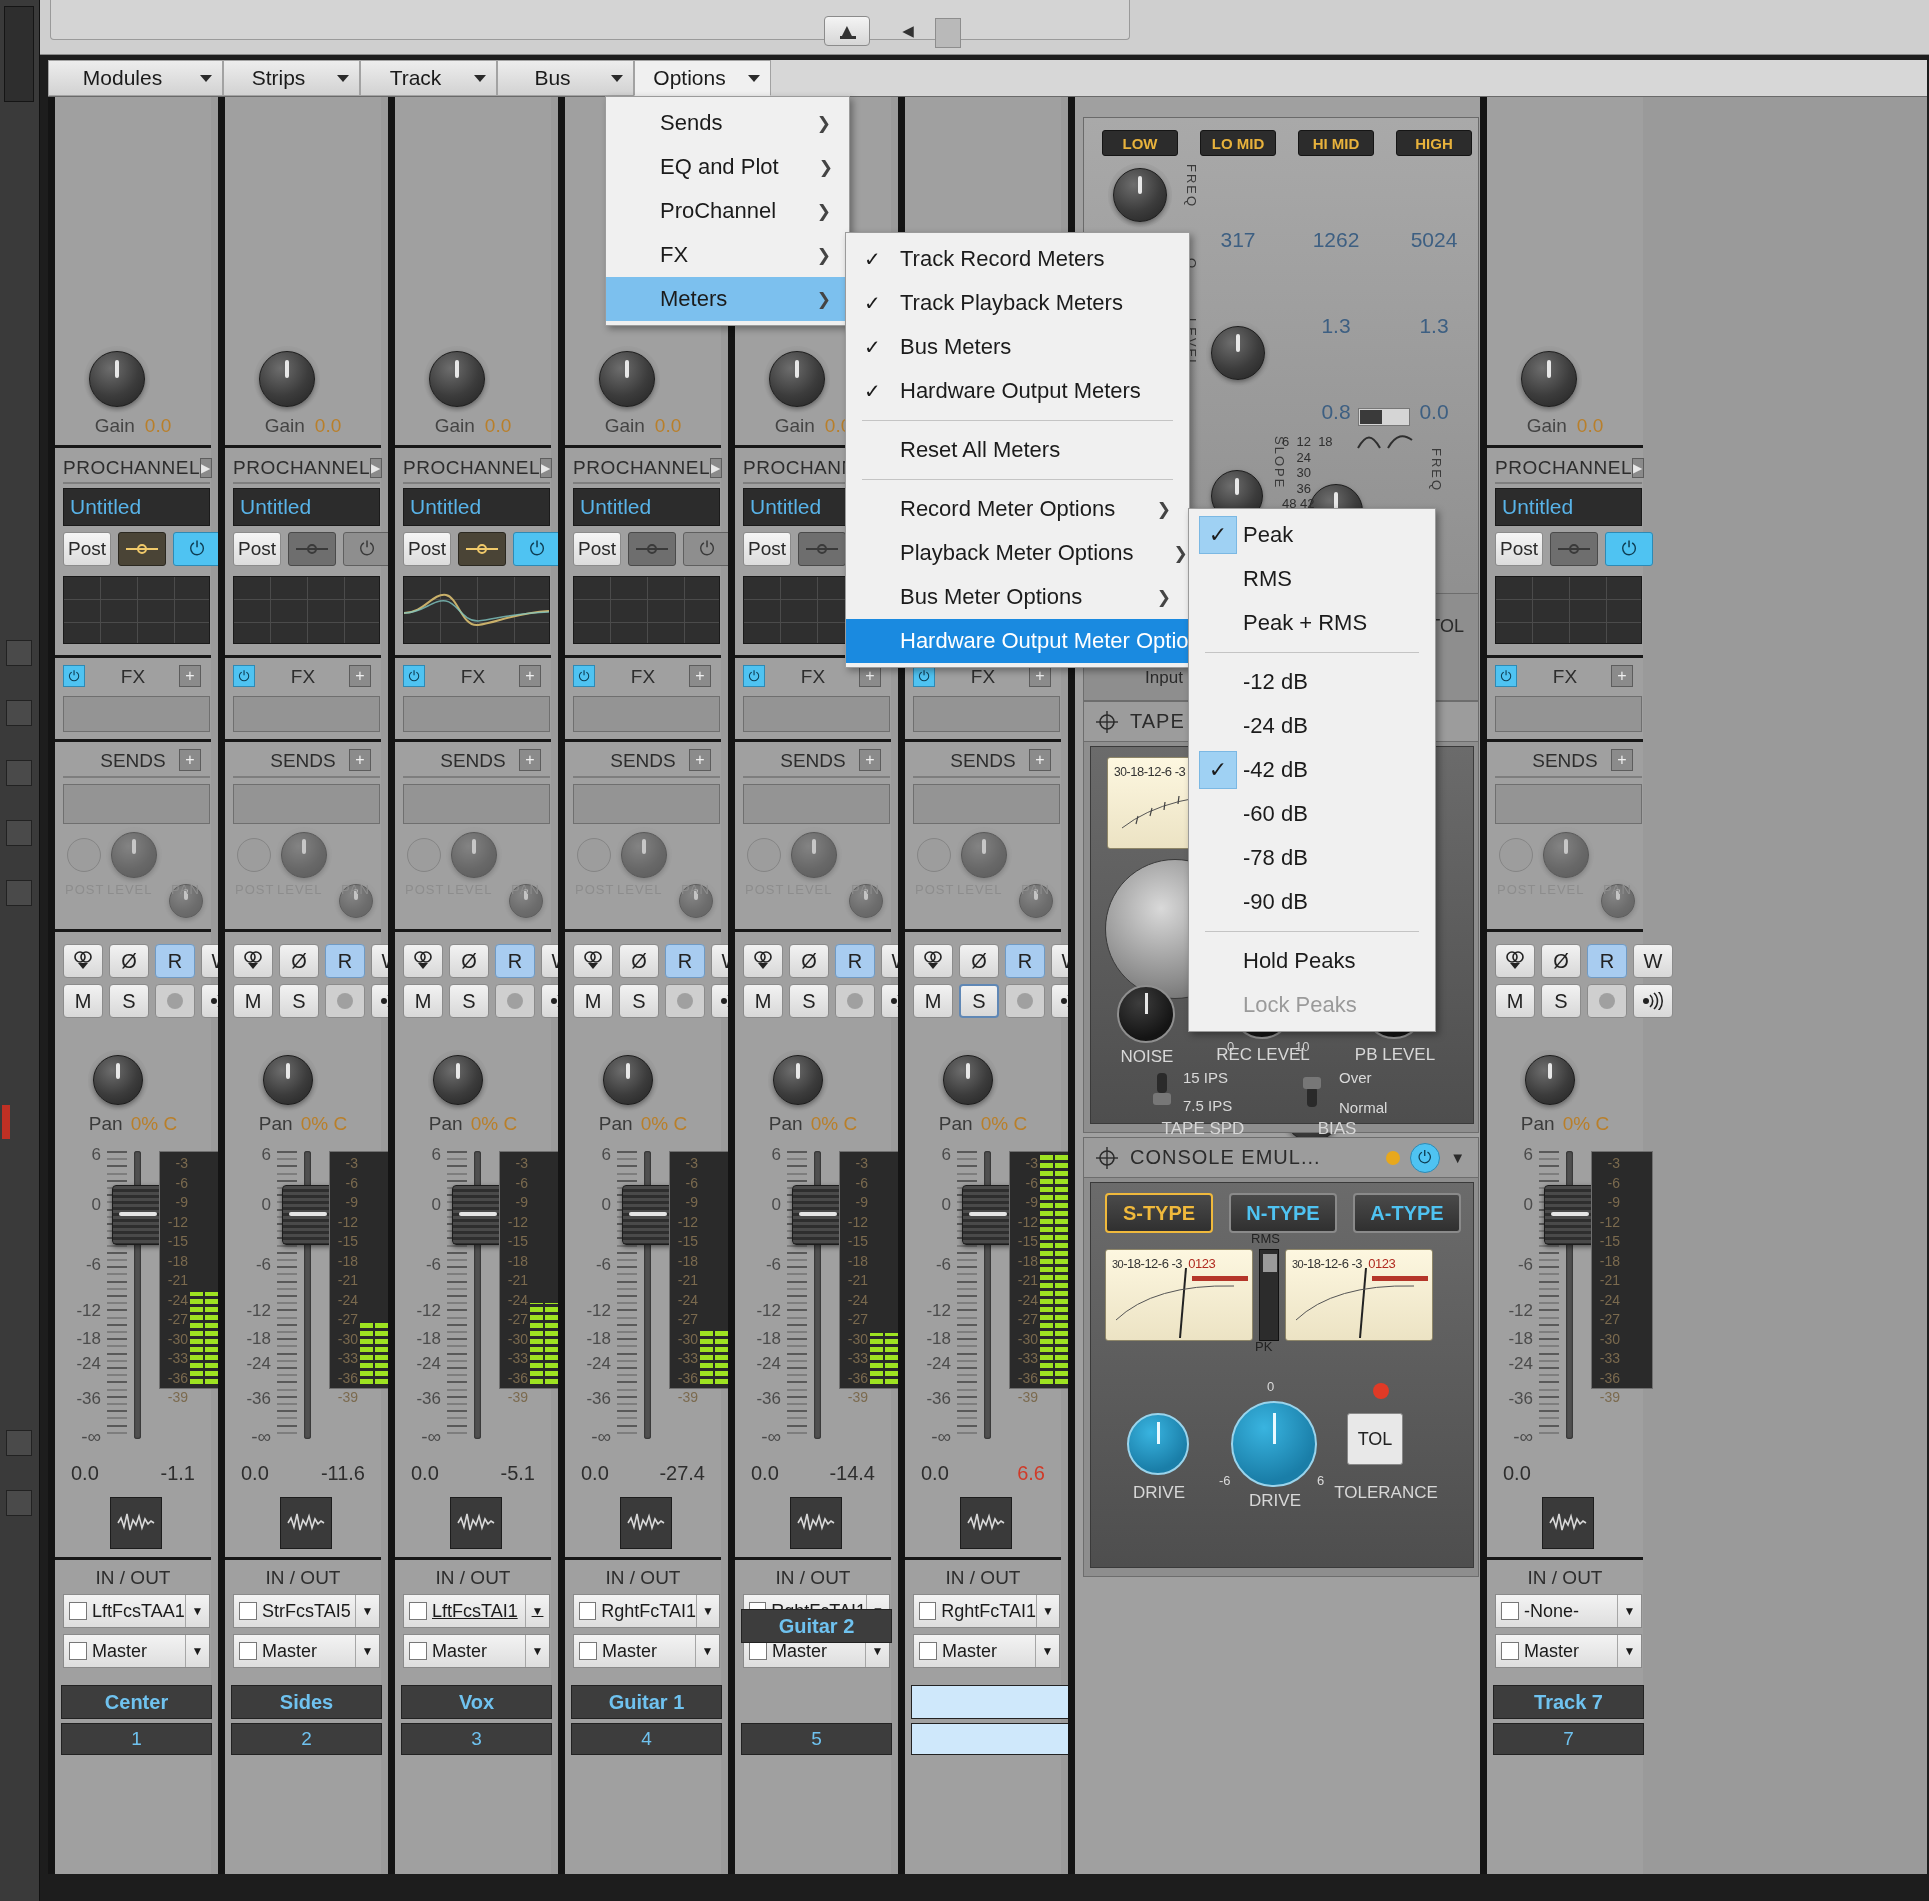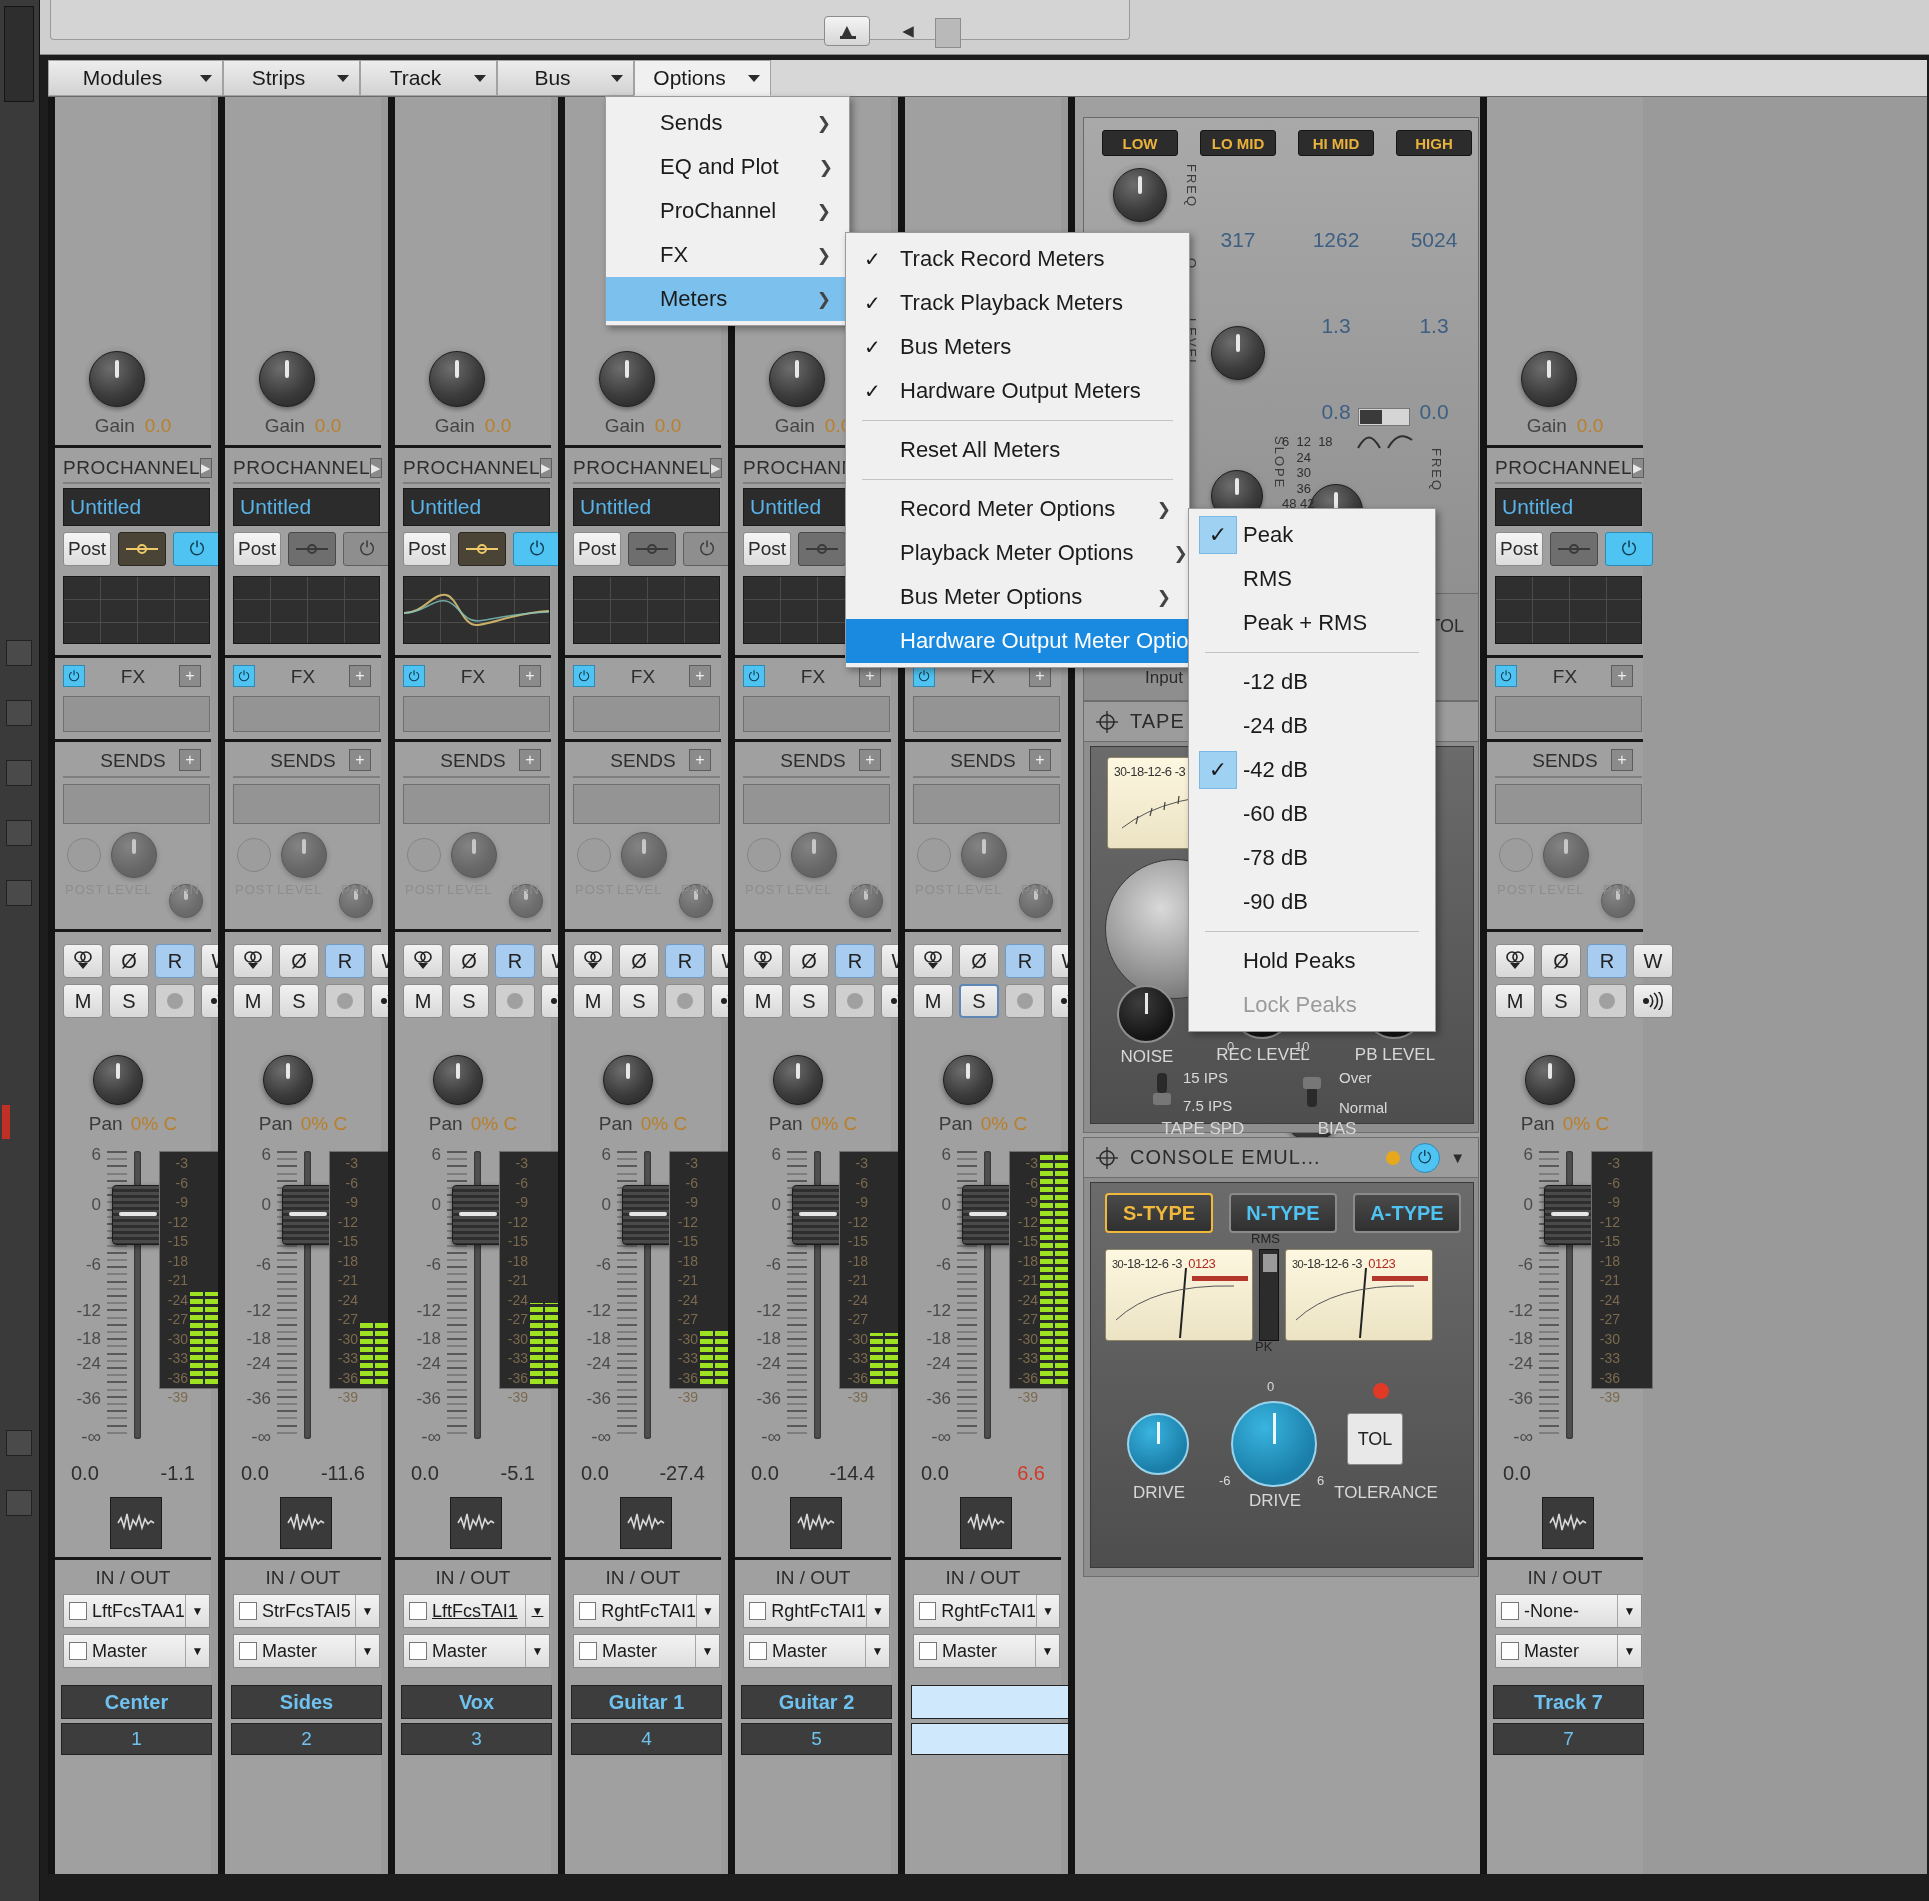--- a/index.html
+++ b/index.html
@@ -1451,21 +1451,21 @@
       <span>RghtFcTAI1</span>
       <span class="dd">▼</span>
     </div>
     <div class="io-sel" style="top:74px;">
       <span class="ic"></span>
       <span>Master</span>
       <span class="dd">▼</span>
     </div>
   </div>
 
-  <div class="trk-name " style="top:1588px;">Guitar 2</div>
+  <div class="trk-name " style="top:1512px;">Guitar 2</div>
   <div class="trk-num " style="top:1626px;">5</div>
   </div>
         <div class="strip" style="left: 850px;">
 
   <div class="sec gainzone">
     <div class="knob" style="left:34px;top:254px;width:56px;height:56px;">
       <div class="pointer"></div>
     </div>
     <div class="gain-label" style="top:318px;">
       <span>Gain</span><b>0.0</b>

